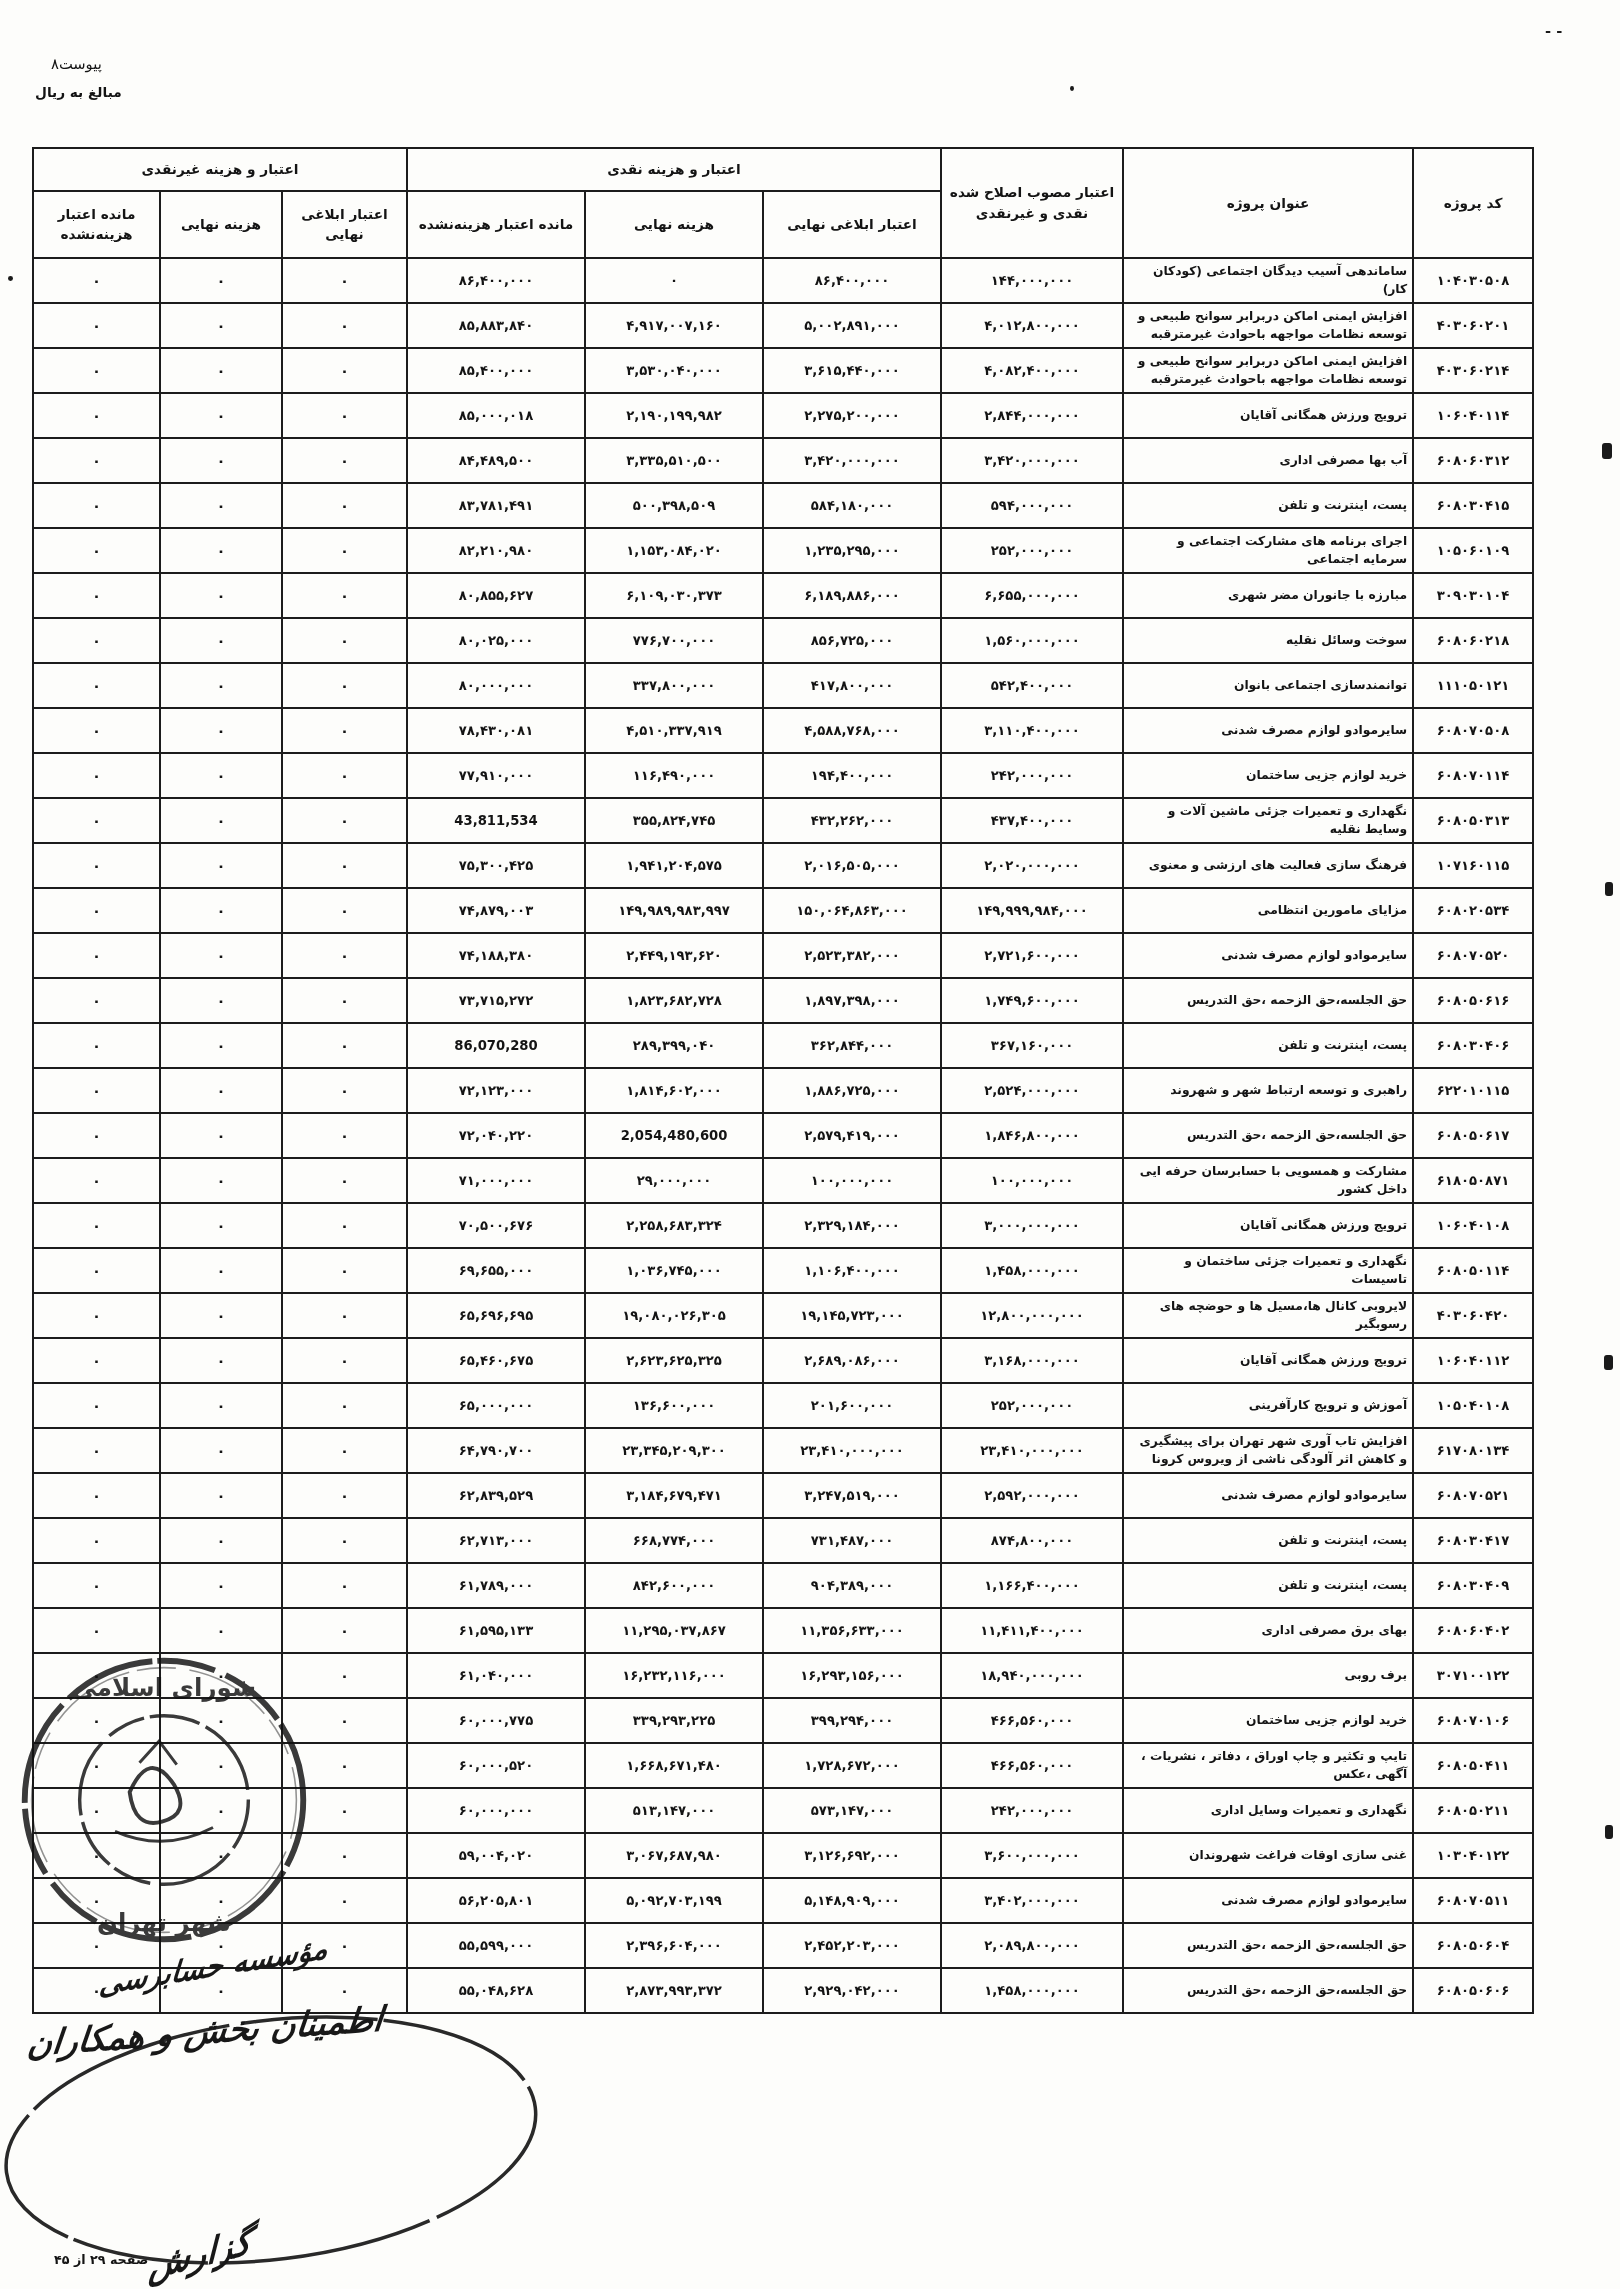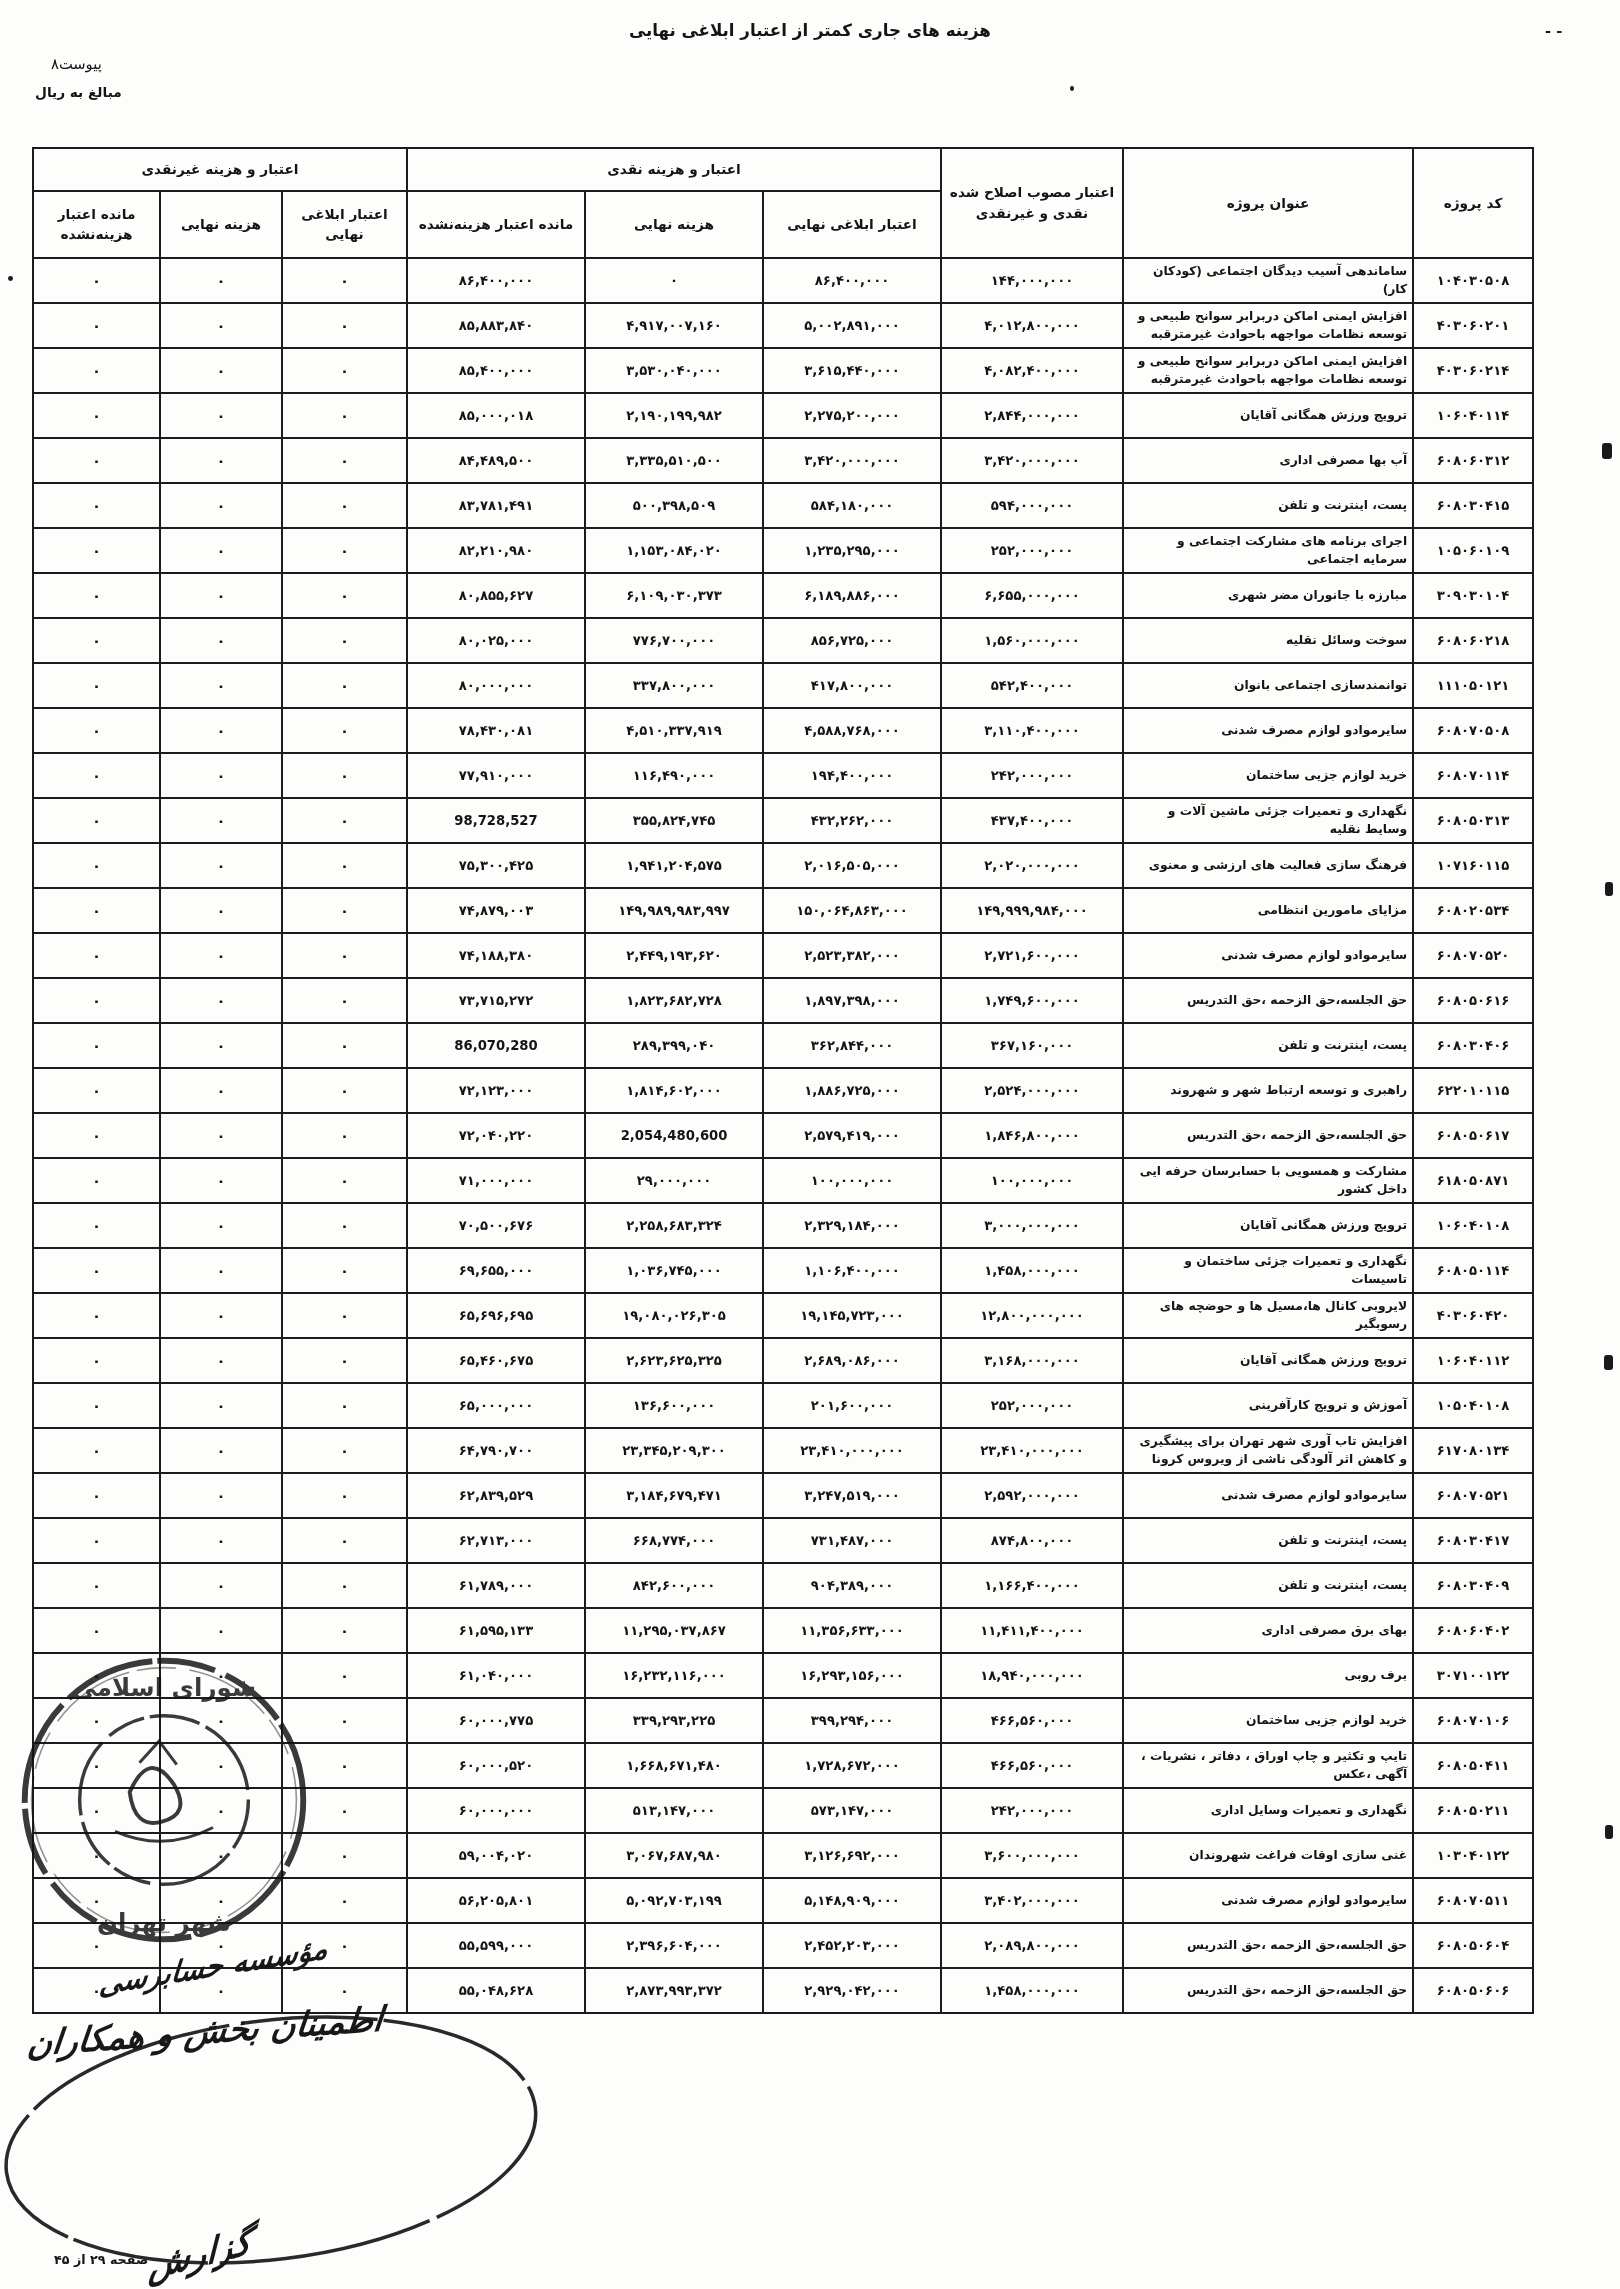--- a/index.html
+++ b/index.html
@@ -41,21 +41,20 @@
     white-space:nowrap;
   }
   .artifact { position:absolute; background:#1a1a1a; pointer-events:none; }
   .artifact-text { position:absolute; color:#1a1a1a; font-weight:bold; pointer-events:none; }
 </style>
 </head>
 <body>
 
 <div class="page">
 
-  <div class="doc-title">هزینه های جاری کمتر از اعتبار ابلاغی نهایی</div>
   <div class="appendix">پیوست۸</div>
   <div class="currency-note">مبالغ به ریال</div>
 
   <table class="main">
     <colgroup>
       <col style="width:120px">
         <col style="width:290px">
         <col style="width:182px">
       <col style="width:178px">
         <col style="width:178px">
@@ -213,21 +212,21 @@
       <td class="num zero">۰</td>
       <td class="num zero">۰</td>
       <td class="num zero">۰</td>
     </tr>
         <tr class="data-row">
       <td class="code">۶۰۸۰۵۰۳۱۳</td>
       <td class="ttl">نگهداری و تعمیرات جزئی ماشین آلات و وسایط نقلیه</td>
       <td class="num">۴۳۷,۴۰۰,۰۰۰</td>
       <td class="num">۴۳۲,۲۶۲,۰۰۰</td>
       <td class="num">۳۵۵,۸۲۴,۷۴۵</td>
-      <td class="num">98,728,527</td>
+      <td class="num">43,811,534</td>
       <td class="num zero">۰</td>
       <td class="num zero">۰</td>
       <td class="num zero">۰</td>
     </tr>
         <tr class="data-row">
       <td class="code">۱۰۷۱۶۰۱۱۵</td>
       <td class="ttl">فرهنگ سازی فعالیت های ارزشی و معنوی</td>
       <td class="num">۲,۰۲۰,۰۰۰,۰۰۰</td>
       <td class="num">۲,۰۱۶,۵۰۵,۰۰۰</td>
       <td class="num">۱,۹۴۱,۲۰۴,۵۷۵</td>

